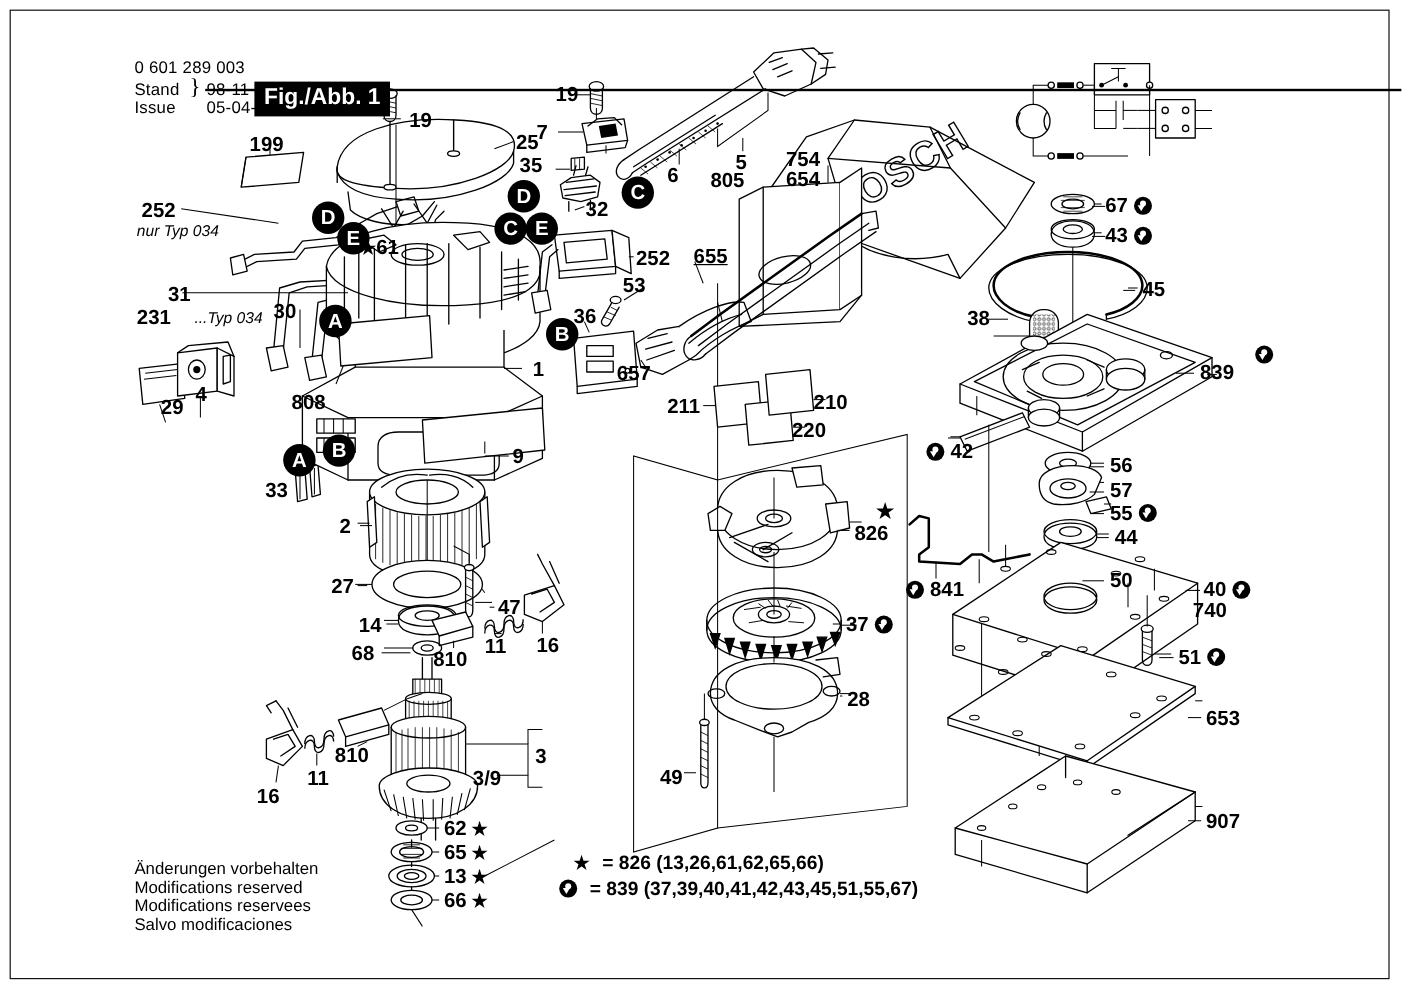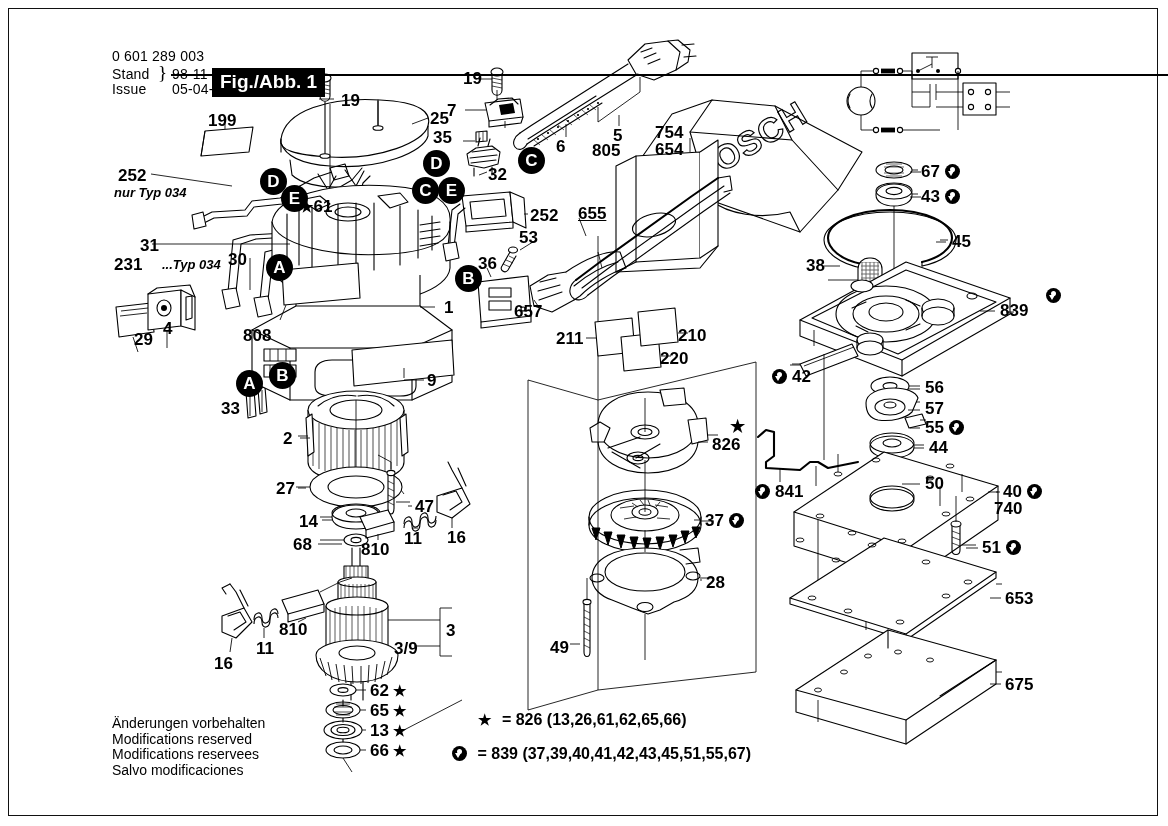--- a/index.html
+++ b/index.html
@@ -12,21 +12,21 @@
   #frame{
     position:absolute;left:8px;top:8px;width:1150px;height:808px;
     border:1.5px solid #111;box-sizing:border-box;
   }
   svg.art{position:absolute;left:0;top:0;width:1168px;height:826px;overflow:visible;}
   .lbl{
     position:absolute;font-family:"Liberation Sans",sans-serif;
     font-weight:bold;color:#000;white-space:nowrap;line-height:1;
   }
   .num{font-size:17px;font-weight:bold;}
-  .ital-light{font-style:italic;font-weight:bold;font-size:13px;}
+  .ital-light{font-style:italic;font-weight:normal;font-size:13px;}
   .hdr{font-size:14px;font-weight:normal;letter-spacing:.2px;}
   .figbox{
     position:absolute;background:#000;color:#fff;font-weight:bold;
     font-size:19px;padding:3px 8px 4px 8px;letter-spacing:0px;
     font-family:"Liberation Sans",sans-serif;
   }
   .circ{
     position:absolute;width:27px;height:27px;border-radius:50%;
     background:#000;color:#fff;font-weight:bold;font-size:17px;
     display:flex;align-items:center;justify-content:center;
@@ -802,21 +802,21 @@
     <div>Änderungen vorbehalten</div>
     <div>Modifications reserved</div>
     <div>Modifications reservees</div>
     <div>Salvo modificaciones</div>
   </div>
 
   <div class="keyline" style="left:478px;top:711px;">
     <span class="star">★</span>
     <span style="margin-left:6px;">= 826 (13,26,61,62,65,66)</span>
   </div>
-  <div class="keyline" style="left:452px;top:733px;margin-top:12px;">
+  <div class="keyline" style="left:466px;top:733px;">
     <span class="gear"></span>
     <span style="margin-left:6px;">= 839 (37,39,40,41,42,43,45,51,55,67)</span>
   </div>
 
   <div class="lbl ital-light" style="left:114px;top:186px;">nur Typ 034</div>
   <div class="lbl ital-light" style="left:162px;top:258px;">...Typ 034</div>
 
   <div class="circ" style="left:260px;top:168px;">D</div>
   <div class="circ" style="left:281px;top:185px;">E</div>
   <div class="circ" style="left:266px;top:254px;">A</div>
@@ -920,14 +920,14 @@
     <span>40</span><span class="gear" style="margin-left:5px;"></span>
   </div>
   <div class="lbl num" style="left:994px;top:500px;">740</div>
   <div class="lbl num" style="left:755px;top:483px;">
     <span class="gear" style="margin-right:5px;"></span><span>841</span>
   </div>
   <div class="lbl num" style="left:982px;top:539px;">
     <span>51</span><span class="gear" style="margin-left:5px;"></span>
   </div>
   <div class="lbl num" style="left:1005px;top:590px;">653</div>
-  <div class="lbl num" style="left:1005px;top:676px;">675</div>
+  <div class="lbl num" style="left:1005px;top:676px;">907</div>
 </div>
 
 </body></html>

